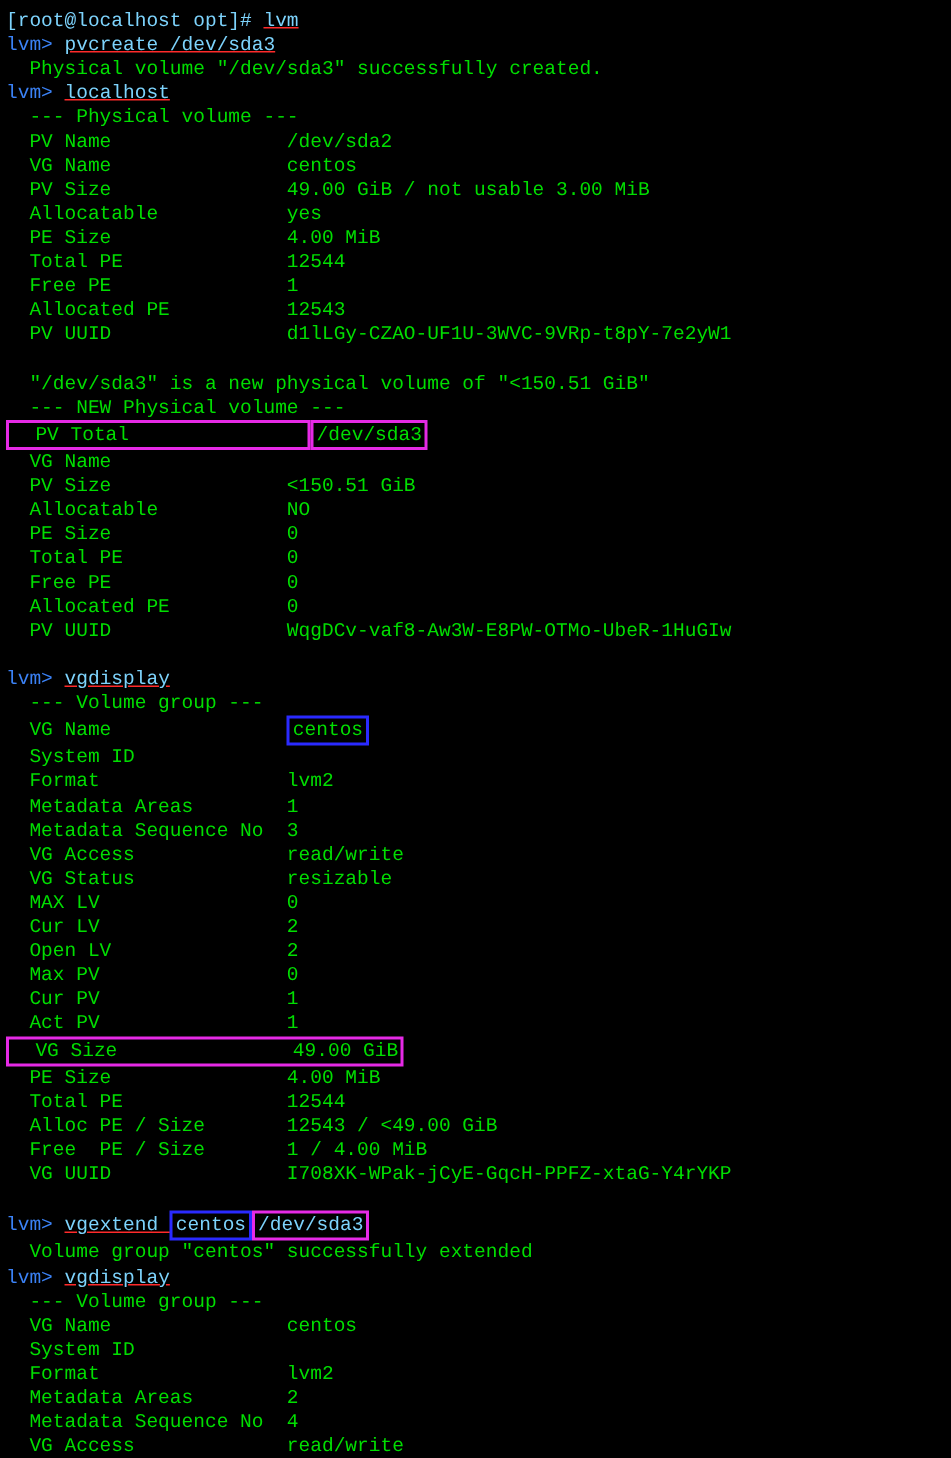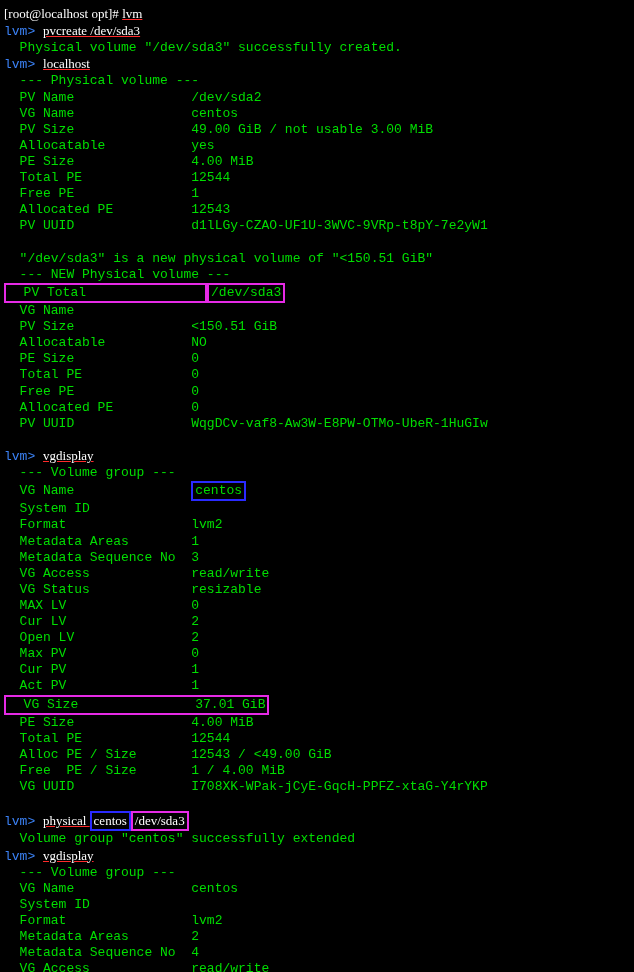--- a/index.html
+++ b/index.html
@@ -7,21 +7,21 @@
     padding: 0;
     background: #000;
     color: #00de00;
     font-family: "Consolas", "Menlo", "Courier New", monospace;
     font-size: 13px;
     line-height: 1.24;
     letter-spacing: 0;
     width: 634px;
   }
   .line { white-space: pre; }
-  .white  { color: #ffffff; font-family: Liberation Serif, serif; }
+  .white  { color: #7dd3fc; }
   .green  { color: #3b82f6; }
   .ul { }
   .ul-red { text-decoration: underline; text-decoration-color: #ff2a2a; }
   .box { display: inline-block; border: 2px solid transparent; padding: 0 2px; }
   .box-magenta { border-color: #e62ae6; }
   .box-blue    { border-color: #2a2aff; }
   body { padding: 6px 4px 16px 4px; }
 </style>
 </head>
 <body>
@@ -72,30 +72,30 @@
   <div class="line">  Metadata Areas        1</div>
   <div class="line">  Metadata Sequence No  3</div>
   <div class="line">  VG Access             read/write</div>
   <div class="line">  VG Status             resizable</div>
   <div class="line">  MAX LV                0</div>
   <div class="line">  Cur LV                2</div>
   <div class="line">  Open LV               2</div>
   <div class="line">  Max PV                0</div>
   <div class="line">  Cur PV                1</div>
   <div class="line">  Act PV                1</div>
-  <div class="line"><span class="box box-magenta"><span>  VG Size               </span><span>37.01 GiB</span></span></div>
+  <div class="line"><span class="box box-magenta"><span>  VG Size               </span><span>49.00 GiB</span></span></div>
   <div class="line">  PE Size               4.00 MiB</div>
   <div class="line">  Total PE              12544</div>
   <div class="line">  Alloc PE / Size       12543 / &lt;49.00 GiB</div>
   <div class="line">  Free  PE / Size       1 / 4.00 MiB</div>
   <div class="line">  VG UUID               I708XK-WPak-jCyE-GqcH-PPFZ-xtaG-Y4rYKP</div>
 
   <div class="line"> </div>
 
-  <div class="line"><span class="green">lvm&gt; </span><span class="white ul ul-red">physical </span><span class="box box-blue white">centos</span><span class="box box-magenta white">/dev/sda3</span></div>
+  <div class="line"><span class="green">lvm&gt; </span><span class="white ul ul-red">vgextend </span><span class="box box-blue white">centos</span><span class="box box-magenta white">/dev/sda3</span></div>
 
   <div class="line">  Volume group "centos" successfully extended</div>
 
   <div class="line"><span class="green">lvm&gt; </span><span class="white ul ul-red">vgdisplay</span></div>
   <div class="line">  --- Volume group ---</div>
   <div class="line">  VG Name               centos</div>
   <div class="line">  System ID             </div>
   <div class="line">  Format                lvm2</div>
   <div class="line">  Metadata Areas        2</div>
   <div class="line">  Metadata Sequence No  4</div>

